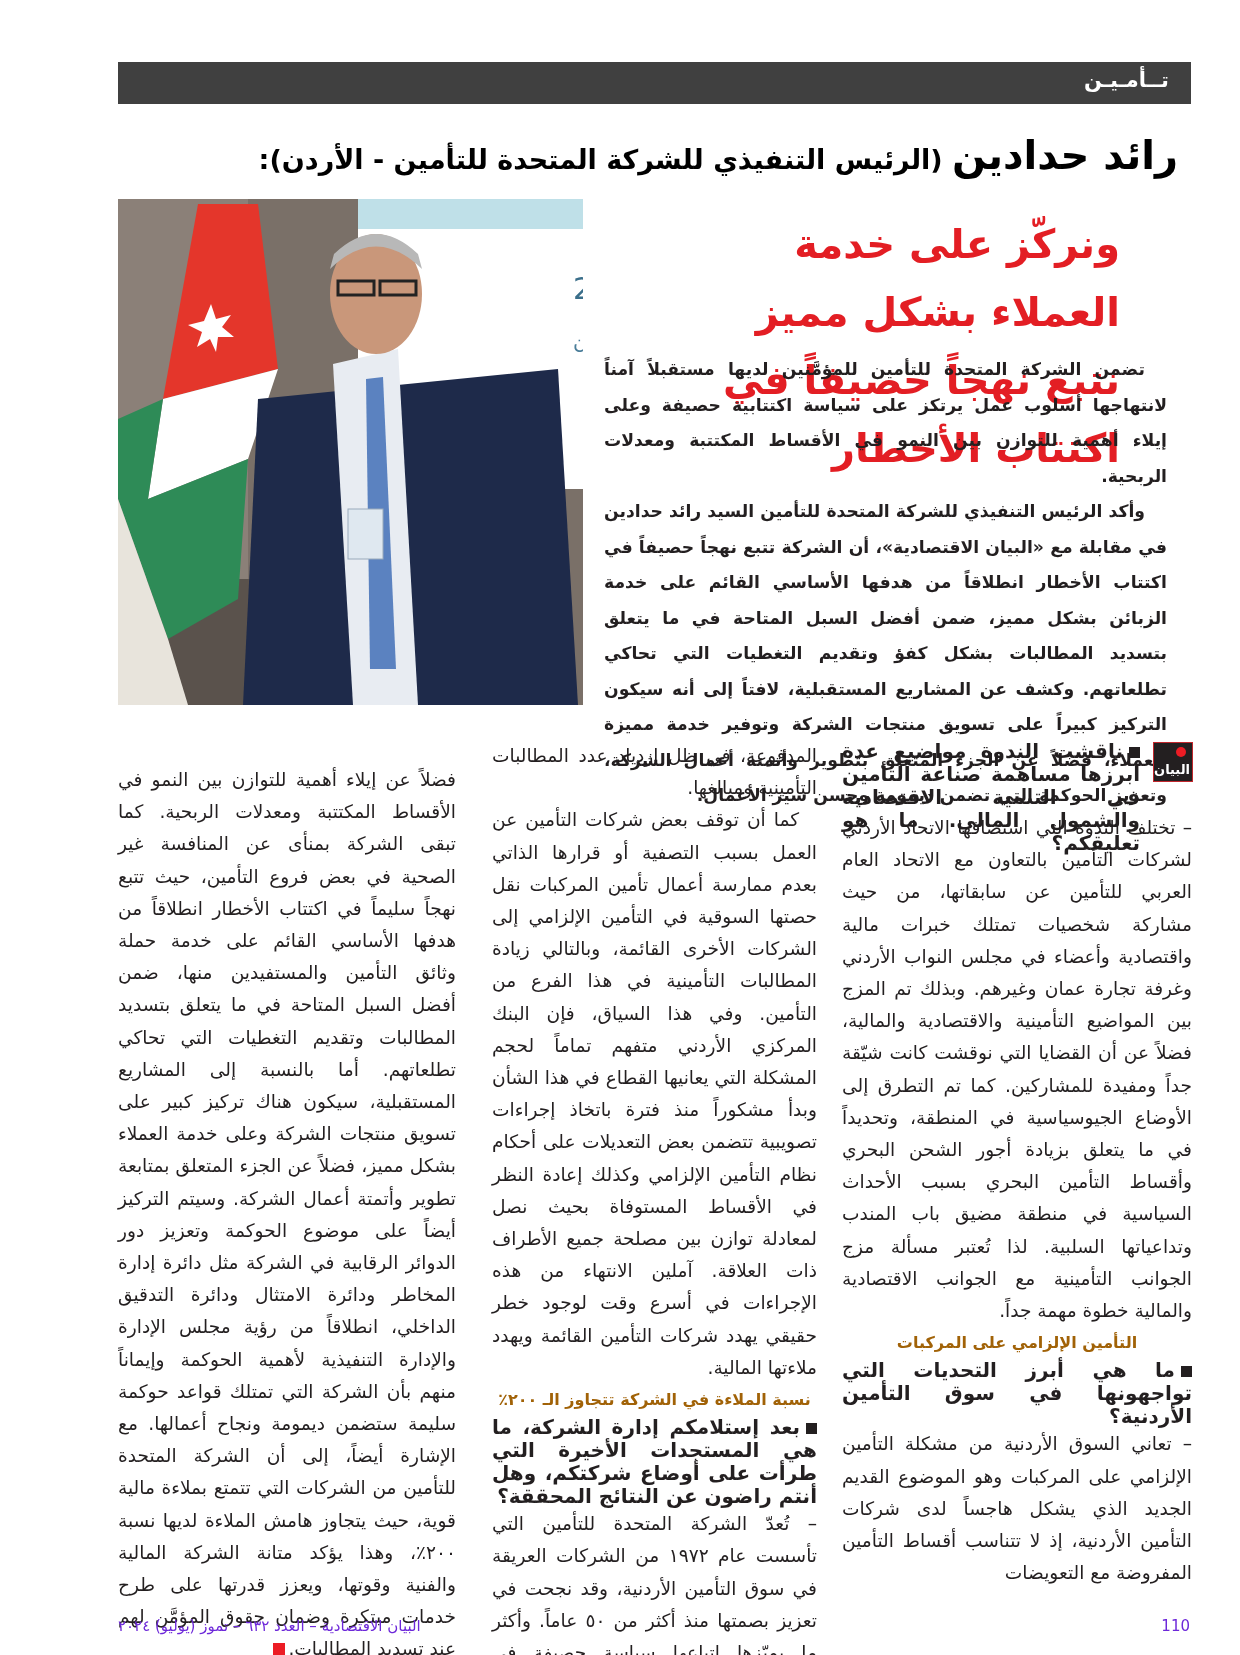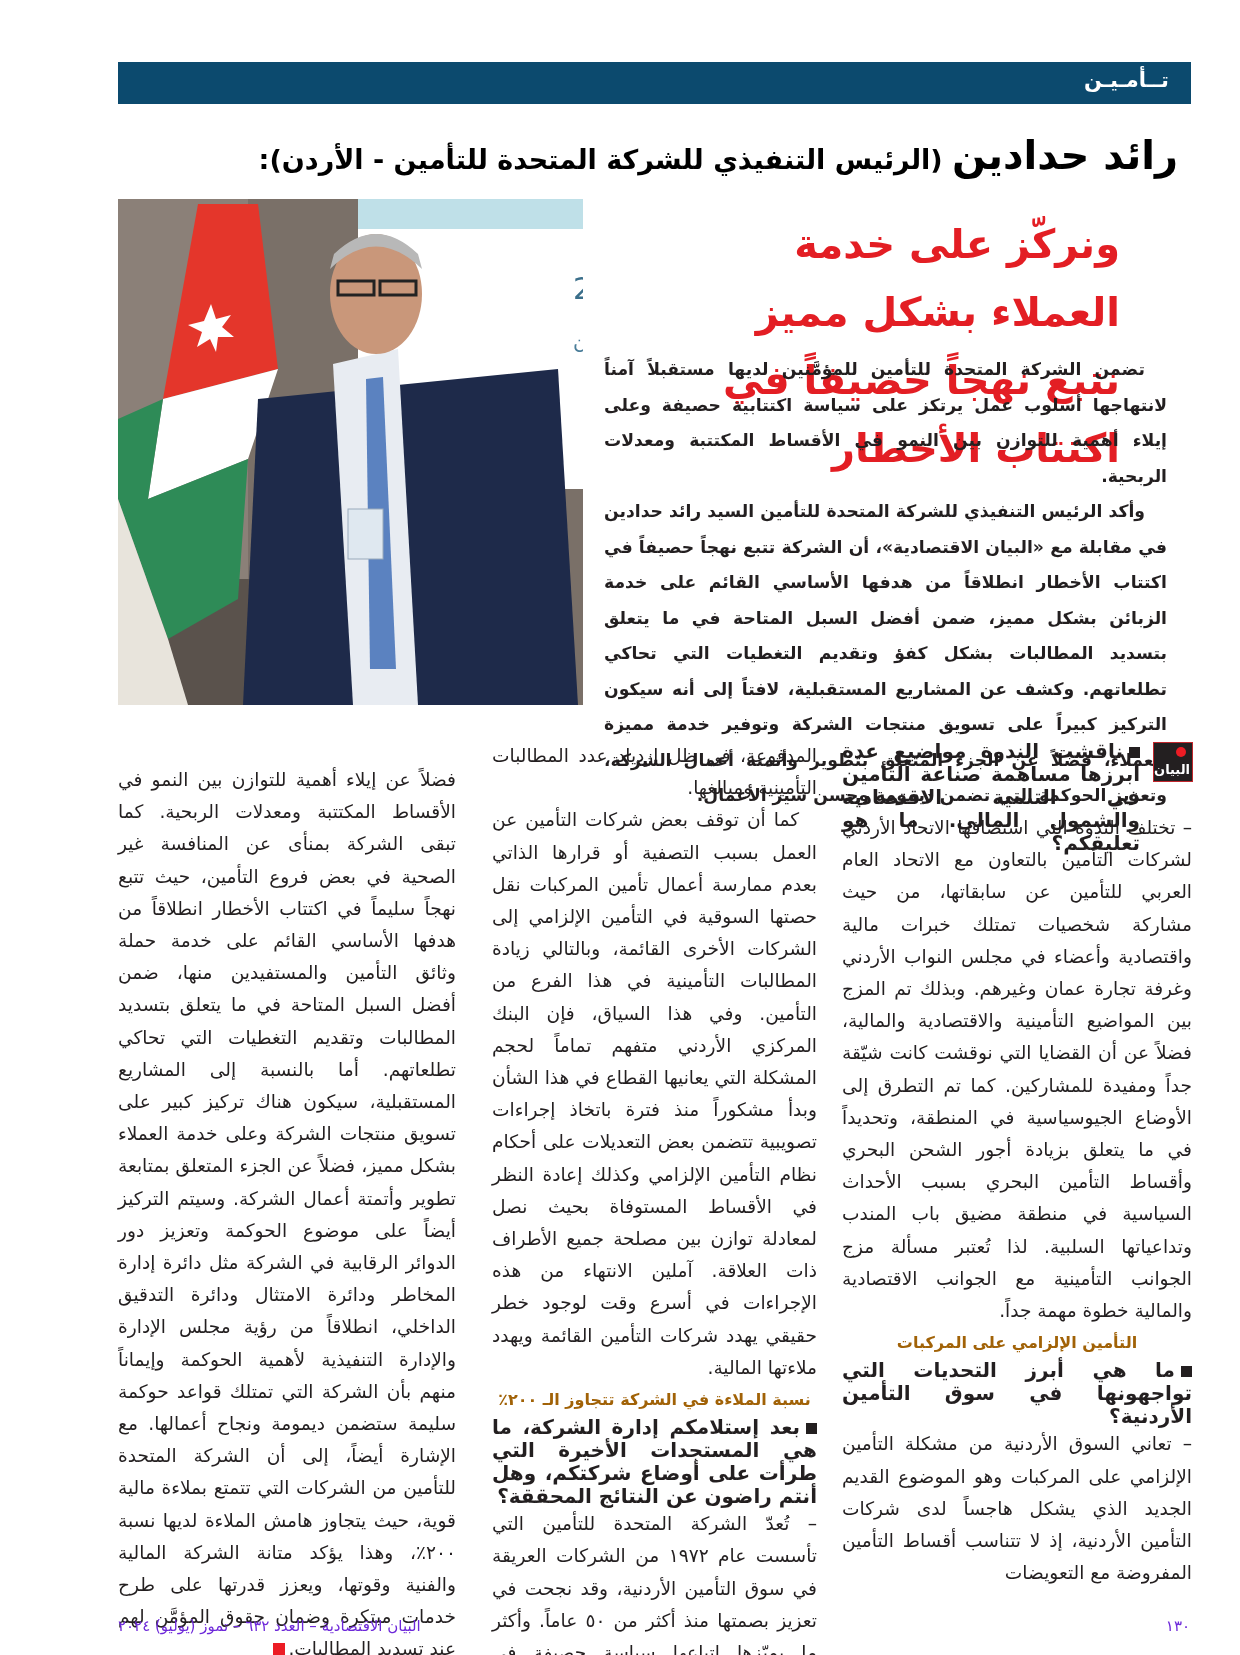--- a/index.html
+++ b/index.html
@@ -1,19 +1,19 @@
 <!DOCTYPE html>
 <html lang="ar" dir="rtl"><head>
 <meta charset="utf-8">
 <style>
   * { box-sizing: border-box; margin: 0; padding: 0; }
   html, body { width: 1240px; height: 1655px; background: #ffffff; overflow: hidden; }
   body { position: relative; font-family: "DejaVu Sans", sans-serif; color: #231f20; direction: rtl; }
 
-  .section-bar { position: absolute; left: 118px; top: 62px; width: 1073px; height: 42px; background: #0c4a6e; }
+  .section-bar { position: absolute; left: 118px; top: 62px; width: 1073px; height: 42px; background: #404040; }
   .section-bar .label { position: absolute; right: 22px; top: 6px; color: #ffffff; font-weight: bold; font-size: 21px; letter-spacing: 3px; }
 
   .kicker { position: absolute; right: 62px; top: 132px; width: 1040px; text-align: right; color: #000000; font-weight: bold; white-space: nowrap; }
   .kicker .name { font-size: 40px; font-family: "DejaVu Sans", sans-serif; }
   .kicker .role { font-size: 27px; }
 
   .photo { position: absolute; left: 118px; top: 199px; width: 465px; height: 506px; overflow: hidden; background: #6e6760; }
   .photo svg { width: 100%; height: 100%; display: block; }
 
   .headline { position: absolute; right: 120px; top: 210px; width: 450px; text-align: right; color: #e31e24; font-weight: bold; font-size: 40px; line-height: 68px; }
@@ -106,13 +106,13 @@
   <p class="subhead">نسبة الملاءة في الشركة تتجاوز الـ ٢٠٠٪</p>
   <p class="q"><span class="sq"></span><span>بعد إستلامكم إدارة الشركة، ما هي المستجدات الأخيرة التي طرأت على أوضاع شركتكم، وهل أنتم راضون عن النتائج المحققة؟</span></p>
   <p>– تُعدّ الشركة المتحدة للتأمين التي تأسست عام ١٩٧٢ من الشركات العريقة في سوق التأمين الأردنية، وقد نجحت في تعزيز بصمتها منذ أكثر من ٥٠ عاماً. وأكثر ما يميّزها اتباعها سياسة حصيفة في الاكتتاب،</p>
 </div>
 
 <div class="col col-left">
   <p><span>فضلاً عن إيلاء أهمية للتوازن بين النمو في الأقساط المكتتبة ومعدلات الربحية. كما تبقى الشركة بمنأى عن المنافسة غير الصحية في بعض فروع التأمين، حيث تتبع نهجاً سليماً في اكتتاب الأخطار انطلاقاً من هدفها الأساسي القائم على خدمة حملة وثائق التأمين والمستفيدين منها، ضمن أفضل السبل المتاحة في ما يتعلق بتسديد المطالبات وتقديم التغطيات التي تحاكي تطلعاتهم. أما بالنسبة إلى المشاريع المستقبلية، سيكون هناك تركيز كبير على تسويق منتجات الشركة وعلى خدمة العملاء بشكل مميز، فضلاً عن الجزء المتعلق بمتابعة تطوير وأتمتة أعمال الشركة. وسيتم التركيز أيضاً على موضوع الحوكمة وتعزيز دور الدوائر الرقابية في الشركة مثل دائرة إدارة المخاطر ودائرة الامتثال ودائرة التدقيق الداخلي، انطلاقاً من رؤية مجلس الإدارة والإدارة التنفيذية لأهمية الحوكمة وإيماناً منهم بأن الشركة التي تمتلك قواعد حوكمة سليمة ستضمن ديمومة ونجاح أعمالها. مع الإشارة أيضاً، إلى أن الشركة المتحدة للتأمين من الشركات التي تتمتع بملاءة مالية قوية، حيث يتجاوز هامش الملاءة لديها نسبة ٢٠٠٪، وهذا يؤكد متانة الشركة المالية والفنية وقوتها، ويعزز قدرتها على طرح خدمات مبتكرة وضمان حقوق المؤمَّن لهم عند تسديد المطالبات.</span><span class="end-mark"></span></p>
 </div>
 
 <div class="footer left">البيان الاقتصادية – العدد ٦٣٢ – تموز (يوليو) ٢٠٢٤</div>
-<div class="footer right">١٣٠</div>
+<div class="footer right">110</div>
 
 </body></html>

